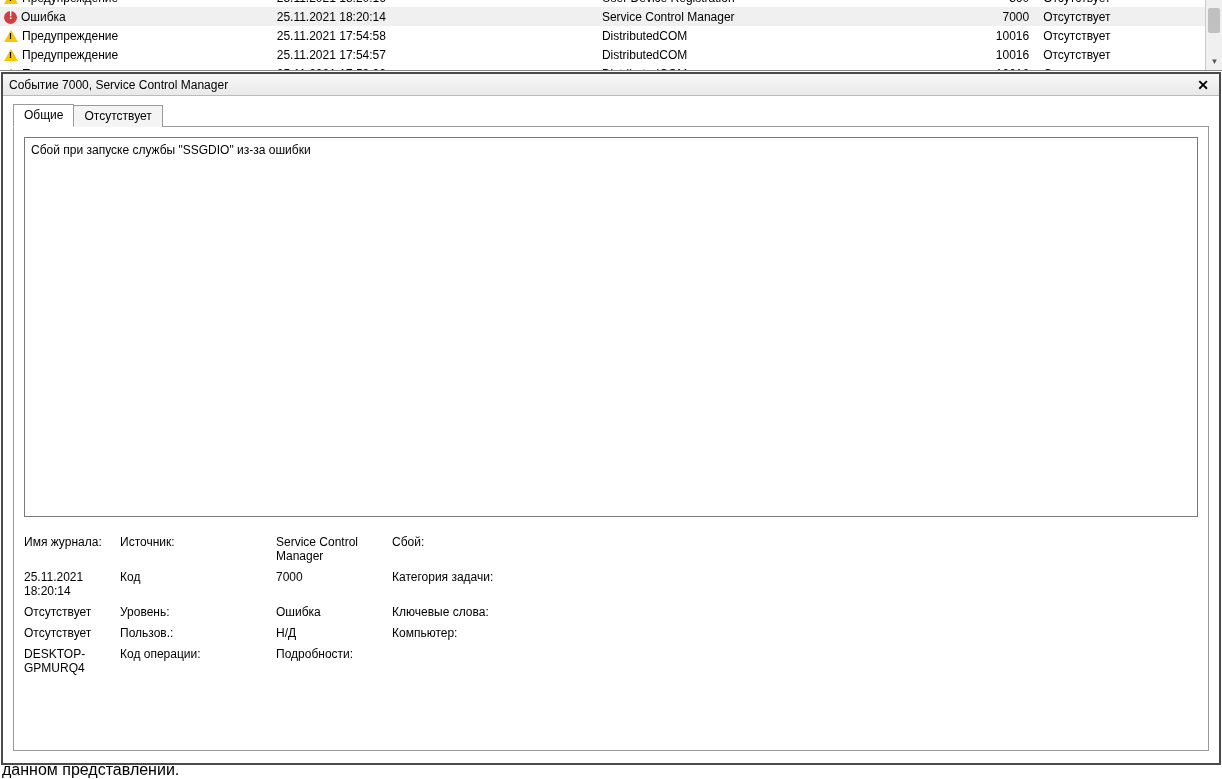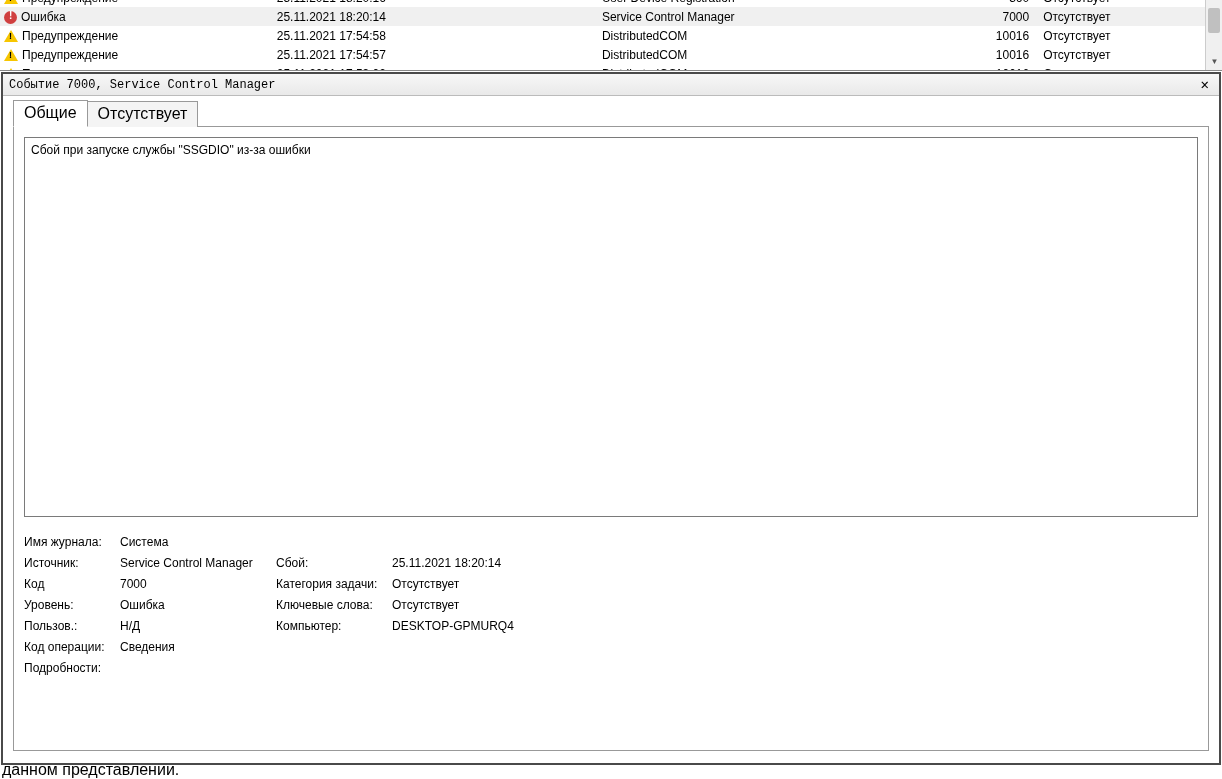--- a/index.html
+++ b/index.html
@@ -108,40 +108,39 @@
     position:relative;
   }
   .detail-titlebar{
     height:22px;
     background:linear-gradient(#f7f7f7,#e9e9e9);
     border-bottom:1px solid #bbb;
     display:flex;
     align-items:center;
     padding:0 6px;
     font-size:12px;
-    font-family:Liberation Mono, monospace;
   }
   .detail-close{
     margin-left:auto;
     font-weight:bold;
     font-size:14px;
     cursor:pointer;
     padding:0 4px;
   }
   .tab-strip{
     display:flex;
     align-items:flex-end;
     padding:6px 10px 0 10px;
     height:30px;
   }
   .tab{
     border:1px solid #999;
     border-bottom:none;
     padding:3px 10px 4px 10px;
-    font-size:16px;
+    font-size:12px;
     background:#f4f4f4;
     position:relative;
     top:1px;
     cursor:pointer;
   }
   .tab.active{
     background:#fff;
     border-bottom:1px solid #fff;
     z-index:2;
   }
@@ -237,21 +236,20 @@
   <div class="tab-strip">
     <div class="tab active">Общие</div>
     <div class="tab">Отсутствует</div>
   </div>
   <div class="tab-body-outer">
     <div class="desc-box">
       <div>Сбой при запуске службы "SSGDIO" из-за ошибки</div>
     </div>
     <div class="props">
       <div class="lbl">Имя журнала:</div>
-      <div style="grid-column:2 / span 3;">Система</div>
 
       <div class="lbl">Источник:</div>
       <div>Service Control Manager</div>
       <div class="lbl">Сбой:</div>
       <div>25.11.2021 18:20:14</div>
 
       <div class="lbl">Код</div>
       <div>7000</div>
       <div class="lbl">Категория задачи:</div>
       <div>Отсутствует</div>
@@ -260,20 +258,19 @@
       <div>Ошибка</div>
       <div class="lbl">Ключевые слова:</div>
       <div>Отсутствует</div>
 
       <div class="lbl">Пользов.:</div>
       <div>Н/Д</div>
       <div class="lbl">Компьютер:</div>
       <div>DESKTOP-GPMURQ4</div>
 
       <div class="lbl">Код операции:</div>
-      <div style="grid-column:2 / span 3;">Сведения</div>
 
       <div class="lbl">Подробности:</div>
     </div>
   </div>
 </div>
 
 <div class="footer-text">данном представлении.</div>
 
 </body></html>

